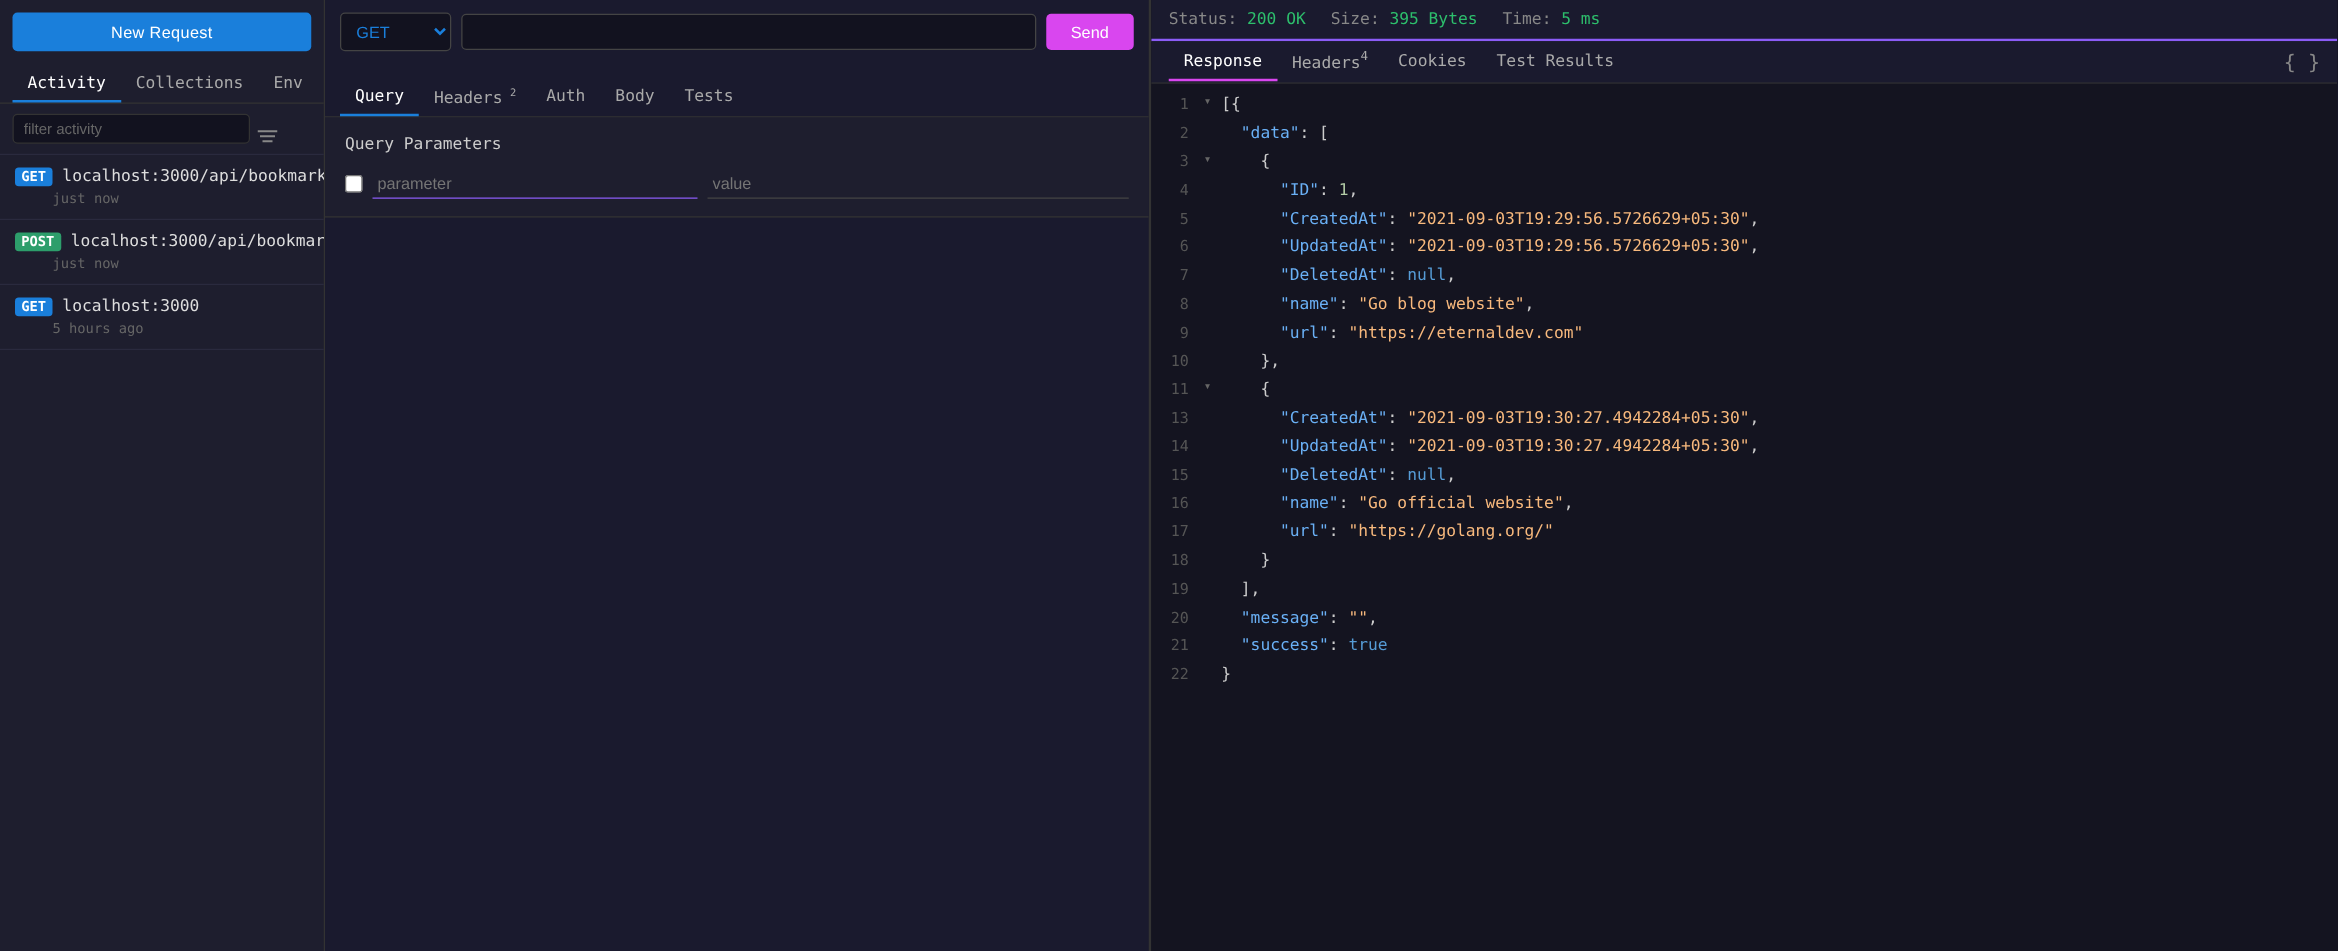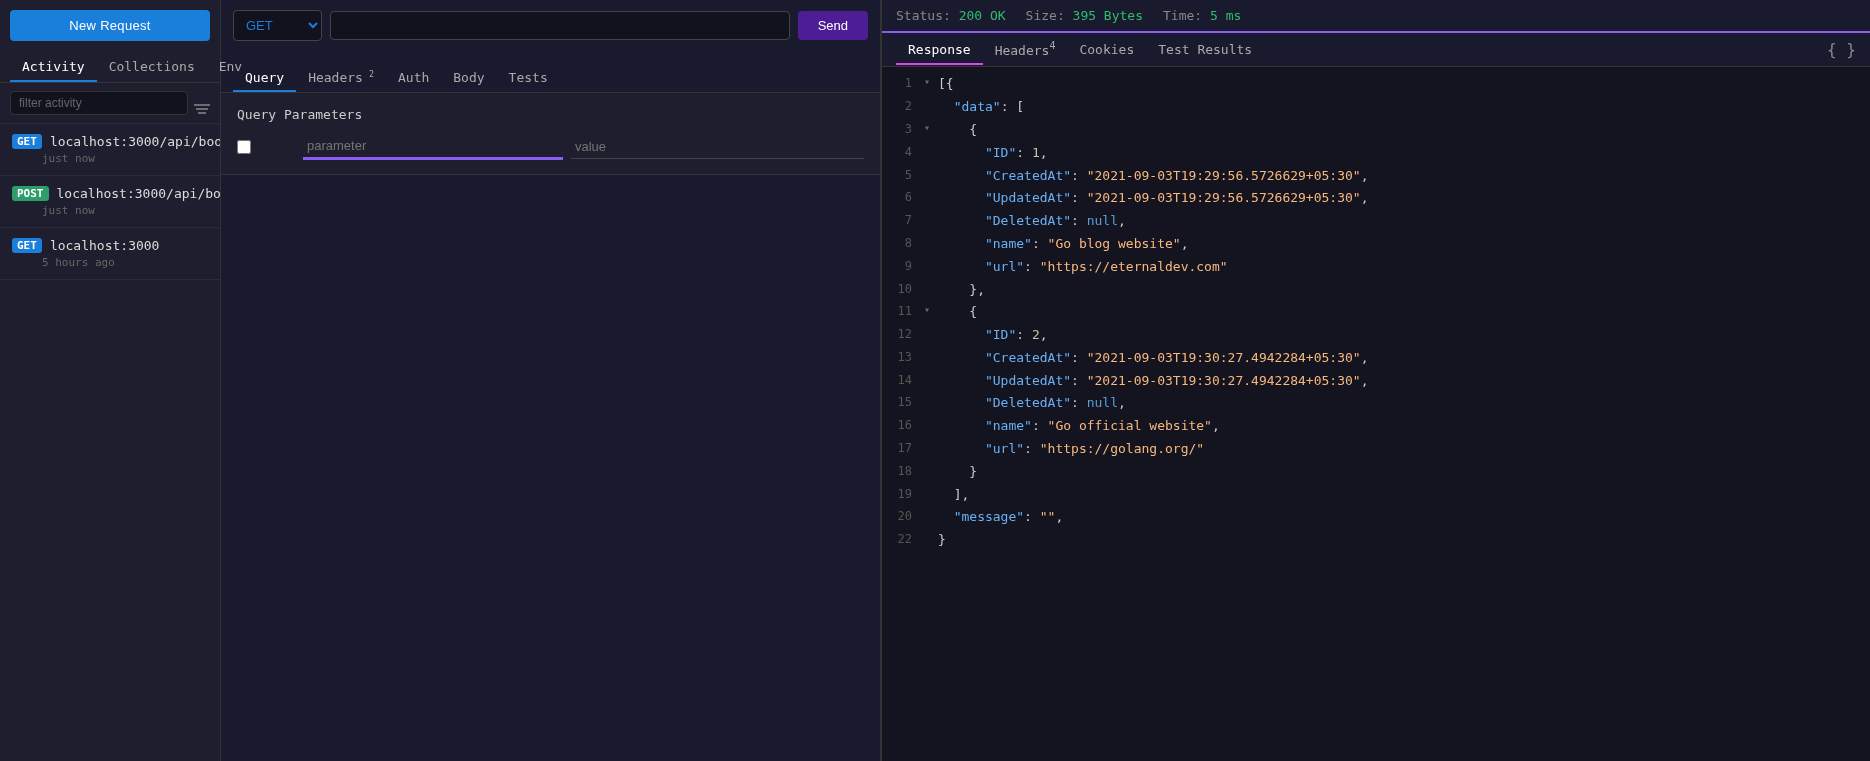--- a/index.html
+++ b/index.html
@@ -16,21 +16,21 @@
 
     
     .app-layout {
       display: flex;
       flex: 1;
       overflow: hidden;
     }
 
     
     .sidebar {
-      width: 221px;
+      width: 260px;
       background: #1e1e2e;
       display: flex;
       flex-direction: column;
       border-right: 1px solid #333;
       flex-shrink: 0;
     }
 
     .new-request-btn {
       background: #1a7fdb;
       color: #fff;
@@ -144,21 +144,21 @@
       flex: 1;
       background: #12121f;
       border: 1px solid #444;
       border-radius: 4px;
       color: #ddd;
       padding: 6px 10px;
       font-size: 13px;
       outline: none;
     }
     .send-btn {
-      background: #4c1d95;
+      background: #d946ef;
       color: #fff;
       border: none;
       padding: 7px 20px;
       border-radius: 4px;
       cursor: pointer;
       font-size: 13px;
       font-weight: 500;
     }
 
     .request-tabs {
@@ -204,27 +204,26 @@
       gap: 8px;
     }
     .param-checkbox {
       width: 14px;
       height: 14px;
       cursor: pointer;
     }
     .param-input {
       background: transparent;
       border: none;
-      border-bottom: 3px solid #8b5cf6;
+      border-bottom: 1px solid #8b5cf6;
       color: #888;
       padding: 4px 4px;
       font-size: 13px;
       width: 260px;
       outline: none;
-      margin-left: 44px;
     }
     .value-input {
       background: transparent;
       border: none;
       border-bottom: 1px solid #444;
       color: #888;
       padding: 4px 4px;
       font-size: 13px;
       flex: 1;
       outline: none;
@@ -504,25 +503,20 @@
               <span class="line-num">10</span>
               <span class="fold-icon">&nbsp;</span>
               <span class="code-content"><span class="j-punc">    },</span></span>
             </div>
             <div class="code-line">
               <span class="line-num">11</span>
               <span class="fold-icon">▾</span>
               <span class="code-content"><span class="j-punc">    {</span></span>
             </div>
             <div class="code-line">
-              <span class="line-num">12</span>
-              <span class="fold-icon">&nbsp;</span>
-              <span class="code-content"><span class="j-key">      "ID"</span><span class="j-punc">: </span><span class="j-num">2</span><span class="j-punc">,</span></span>
-            </div>
-            <div class="code-line">
               <span class="line-num">13</span>
               <span class="fold-icon">&nbsp;</span>
               <span class="code-content"><span class="j-key">      "CreatedAt"</span><span class="j-punc">: </span><span class="j-str">"2021-09-03T19:30:27.4942284+05:30"</span><span class="j-punc">,</span></span>
             </div>
             <div class="code-line">
               <span class="line-num">14</span>
               <span class="fold-icon">&nbsp;</span>
               <span class="code-content"><span class="j-key">      "UpdatedAt"</span><span class="j-punc">: </span><span class="j-str">"2021-09-03T19:30:27.4942284+05:30"</span><span class="j-punc">,</span></span>
             </div>
             <div class="code-line">
@@ -547,20 +541,25 @@
             </div>
             <div class="code-line">
               <span class="line-num">19</span>
               <span class="fold-icon">&nbsp;</span>
               <span class="code-content"><span class="j-punc">  ],</span></span>
             </div>
             <div class="code-line">
               <span class="line-num">20</span>
               <span class="fold-icon">&nbsp;</span>
               <span class="code-content"><span class="j-key">  "message"</span><span class="j-punc">: </span><span class="j-str">""</span><span class="j-punc">,</span></span>
+            </div>
+            <div class="code-line">
+              <span class="line-num">21</span>
+              <span class="fold-icon">&nbsp;</span>
+              <span class="code-content"><span class="j-key">  "success"</span><span class="j-punc">: </span><span class="j-bool">true</span></span>
             </div>
             <div class="code-line">
               <span class="line-num">22</span>
               <span class="fold-icon">&nbsp;</span>
               <span class="code-content"><span class="j-punc">}</span></span>
             </div>
           </div>
       </div>
 
     </div>

